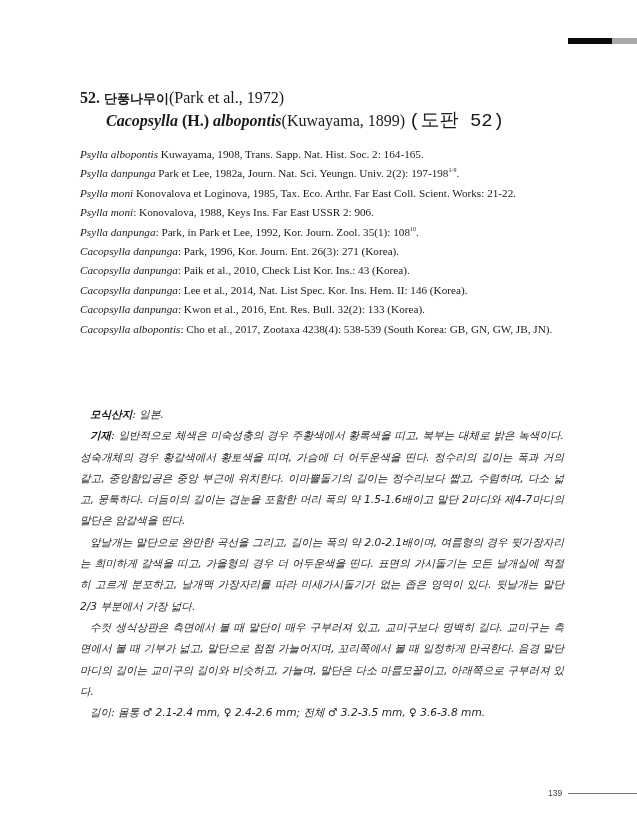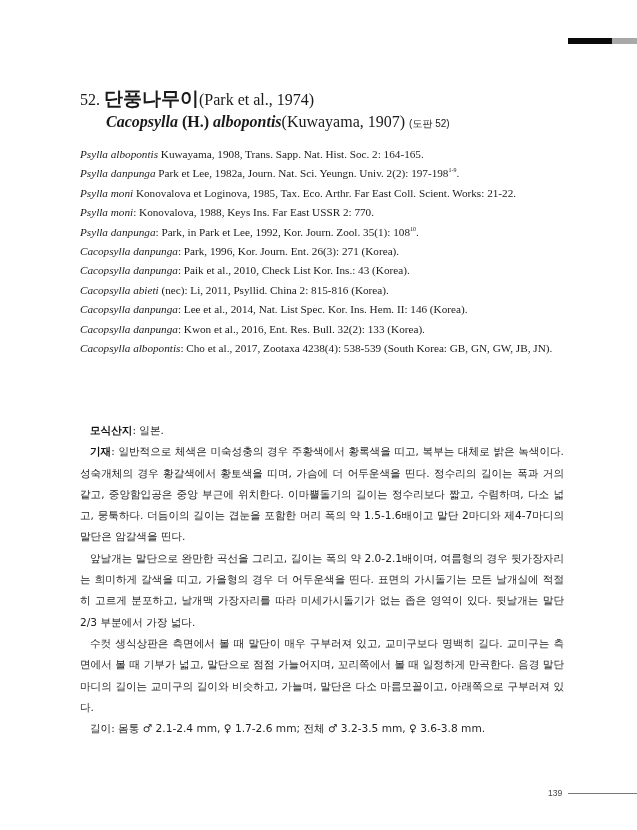--- a/index.html
+++ b/index.html
@@ -6,74 +6,73 @@
     body {
       width: 637px; height: 830px; background: #ffffff; position: relative;
       font-family: "Liberation Serif", "DejaVu Serif", serif; color: #1a1a1a;
       overflow: hidden;
     }
     .header-bar-dark { position: absolute; left: 568px; top: 38px; width: 44px; height: 6px; background: #0a0a0a; }
     .header-bar-grey { position: absolute; left: 612px; top: 38px; width: 25px; height: 6px; background: #a8a8a8; }
     .title-block { position: absolute; left: 80px; top: 87px; }
     .title-line1 { font-size: 16px; line-height: 22px; white-space: nowrap; }
     .title-line2 { font-size: 16px; line-height: 22px; white-space: nowrap; padding-left: 26px; }
-    .num { font-weight: normal; margin-top: 40px; }
-    .kname { font-family: "DejaVu Sans", sans-serif; font-weight: bold; font-size: 19px; }
+    .num { font-weight: bold; margin-top: 40px; }
+    .kname { font-family: "DejaVu Sans", sans-serif; font-weight: bold; font-size: 13px; }
     .sci { font-weight: bold; font-style: italic; }
-    .kor-plain { font-family: Liberation Sans, sans-serif; font-size: 10px; }
+    .kor-plain { font-family: Liberation Mono, monospace; font-size: 19px; }
     .synonyms { position: absolute; left: 80px; top: 145px; width: 520px; }
     .syn { font-size: 11.2px; line-height: 19.4px; white-space: nowrap; }
     .syn i { font-style: italic; }
     .syn sup { font-size: 6px; vertical-align: super; line-height: 0; }
-    .body { position: absolute; left: 80px; top: 420px; width: 484px; }
+    .body { position: absolute; left: 80px; top: 404px; width: 484px; font-style: italic; }
     .para { font-family: "DejaVu Sans", sans-serif; font-size: 10.6px; line-height: 21.3px; text-align: justify; color: #222; margin: 0; }
     .indent { text-indent: 10px; }
     .para b { font-weight: bold; color: #111; }
     .footer-num { position: absolute; left: 548px; top: 788px; font-family: "Liberation Sans", sans-serif; font-size: 8.5px; color: #444; }
     .footer-line { position: absolute; left: 568px; top: 793px; width: 69px; height: 1px; background: #777; }
   </style>
 </head>
 <body>
 
 <div class="header-bar-dark"></div>
 <div class="header-bar-grey"></div>
 
 <div class="title-block">
   <div class="title-line1">
     <span class="num">52.</span>
-    <span class="kname">단풍나무이</span><span>(Park et al., 1974)</span>
+    <span class="kname">단풍나무이</span><span>(Park et al., 1972)</span>
   </div>
   <div class="title-line2">
     <span class="sci">Cacopsylla</span>
     <span class="sci" style="font-style:normal">(H.)</span>
-    <span class="sci">albopontis</span><span>(Kuwayama, 1907)</span>
+    <span class="sci">albopontis</span><span>(Kuwayama, 1899)</span>
     <span class="kor-plain">(도판 52)</span>
   </div>
 </div>
 
 <div class="synonyms" id="syn-list">
     <div class="syn"><i>Psylla albopontis</i><span></span><span> Kuwayama, 1908, Trans. Sapp. Nat. Hist. Soc. 2: 164-165.</span></div>
     <div class="syn"><i>Psylla danpunga</i><span></span><span> Park et Lee, 1982a, Journ. Nat. Sci. Yeungn. Univ. 2(2): 197-198</span><sup>1-9</sup><span>.</span></div>
     <div class="syn"><i>Psylla moni</i><span></span><span> Konovalova et Loginova, 1985, Tax. Eco. Arthr. Far East Coll. Scient. Works: 21-22.</span></div>
-    <div class="syn"><i>Psylla moni</i><span>:</span><span> Konovalova, 1988, Keys Ins. Far East USSR 2: 770.</span></div>
+    <div class="syn"><i>Psylla moni</i><span>:</span><span> Konovalova, 1988, Keys Ins. Far East USSR 2: 906.</span></div>
     <div class="syn"><i>Psylla danpunga</i><span>:</span><span> Park, in Park et Lee, 1992, Kor. Journ. Zool. 35(1): 108</span><sup>10</sup><span>.</span></div>
     <div class="syn"><i>Cacopsylla danpunga</i><span>:</span><span> Park, 1996, Kor. Journ. Ent. 26(3): 271 (Korea).</span></div>
     <div class="syn"><i>Cacopsylla danpunga</i><span>:</span><span> Paik et al., 2010, Check List Kor. Ins.: 43 (Korea).</span></div>
-    <div class="syn"><i>Cacopsylla abieti</i><span></span><span> (nec): Li, 2011, Psyllid. China 2: 815-816 (Korea).</span></div>
     <div class="syn"><i>Cacopsylla danpunga</i><span>:</span><span> Lee et al., 2014, Nat. List Spec. Kor. Ins. Hem. II: 146 (Korea).</span></div>
     <div class="syn"><i>Cacopsylla danpunga</i><span>:</span><span> Kwon et al., 2016, Ent. Res. Bull. 32(2): 133 (Korea).</span></div>
     <div class="syn"><i>Cacopsylla albopontis</i><span>:</span><span> Cho et al., 2017, Zootaxa 4238(4): 538-539 (South Korea: GB, GN, GW, JB, JN).</span></div>
   </div>
 
 <div class="body">
   <p class="para indent">
     <b>모식산지</b><span>: 일본.</span>
   </p>
   <p class="para indent">
     <b>기재</b><span>: 일반적으로 체색은 미숙성충의 경우 주황색에서 황록색을 띠고, 복부는 대체로 밝은 녹색이다. 성숙개체의 경우 황갈색에서 황토색을 띠며, 가슴에 더 어두운색을 띤다. 정수리의 길이는 폭과 거의 같고, 중앙함입공은 중앙 부근에 위치한다. 이마뿔돌기의 길이는 정수리보다 짧고, 수렴하며, 다소 넓고, 뭉툭하다. 더듬이의 길이는 겹눈을 포함한 머리 폭의 약 1.5-1.6배이고 말단 2마디와 제4-7마디의 말단은 암갈색을 띤다.</span>
   </p>
   <p class="para indent">앞날개는 말단으로 완만한 곡선을 그리고, 길이는 폭의 약 2.0-2.1배이며, 여름형의 경우 뒷가장자리는 희미하게 갈색을 띠고, 가을형의 경우 더 어두운색을 띤다. 표면의 가시돌기는 모든 날개실에 적절히 고르게 분포하고, 날개맥 가장자리를 따라 미세가시돌기가 없는 좁은 영역이 있다. 뒷날개는 말단 2/3 부분에서 가장 넓다.</p>
   <p class="para indent">수컷 생식상판은 측면에서 볼 때 말단이 매우 구부러져 있고, 교미구보다 명백히 길다. 교미구는 측면에서 볼 때 기부가 넓고, 말단으로 점점 가늘어지며, 꼬리쪽에서 볼 때 일정하게 만곡한다. 음경 말단마디의 길이는 교미구의 길이와 비슷하고, 가늘며, 말단은 다소 마름모꼴이고, 아래쪽으로 구부러져 있다.</p>
-  <p class="para indent">길이: 몸통 ♂ 2.1-2.4 mm, ♀ 1.7-2.6 mm; 전체 ♂ 3.2-3.5 mm, ♀ 3.6-3.8 mm.</p>
+  <p class="para indent">길이: 몸통 ♂ 2.1-2.4 mm, ♀ 2.4-2.6 mm; 전체 ♂ 3.2-3.5 mm, ♀ 3.6-3.8 mm.</p>
 </div>
 
 <div class="footer-num">139</div>
 <div class="footer-line"></div>
 
 </body></html>

